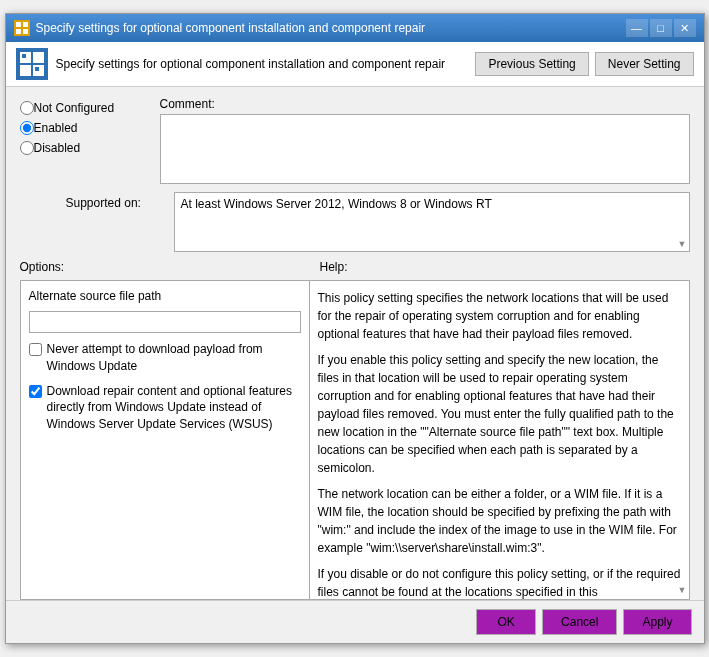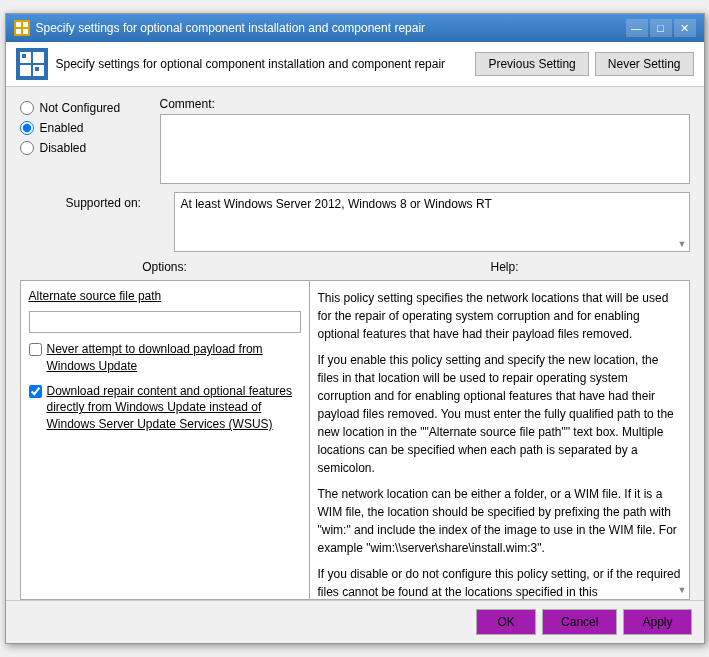--- a/index.html
+++ b/index.html
@@ -92,21 +92,20 @@
     .nav-btn {
       padding: 4px 12px;
       background: #e1e1e1;
       border: 1px solid #adadad;
       cursor: pointer;
       font-size: 12px;
     }
     .radio-item {
       display: flex;
       align-items: flex-end;
-      gap: 6px;
       cursor: pointer;
     }
     .radio-input {
       width: 14px;
       height: 14px;
       cursor: pointer;
     }
     .label {
       font-size: 12px;
       margin-bottom: 3px;
@@ -140,21 +139,20 @@
 
     .options-panel {
       width: 290px;
       border: 1px solid #aaa;
       background: white;
       padding: 8px;
       min-height: 320px;
       display: flex;
       flex-direction: column;
       gap: 8px;
-      text-decoration: underline;
     }
     .text-input {
       width: 100%;
       height: 22px;
       border: 1px solid #aaa;
       padding: 2px 4px;
       font-size: 12px;
     }
     .checkbox-item {
       display: flex;
@@ -185,21 +183,20 @@
       font-size: 12px;
       line-height: 1.5;
     }
     .help-panel p {
       margin-bottom: 8px;
     }
     .options-help-labels {
       display: flex;
       gap: 0;
       margin-bottom: 2px;
-      text-align: center;
     }
     .options-label-col {
       width: 290px;
       font-size: 12px;
     }
     .help-label-col {
       flex: 1;
       font-size: 12px;
       padding-left: 10px;
     }

